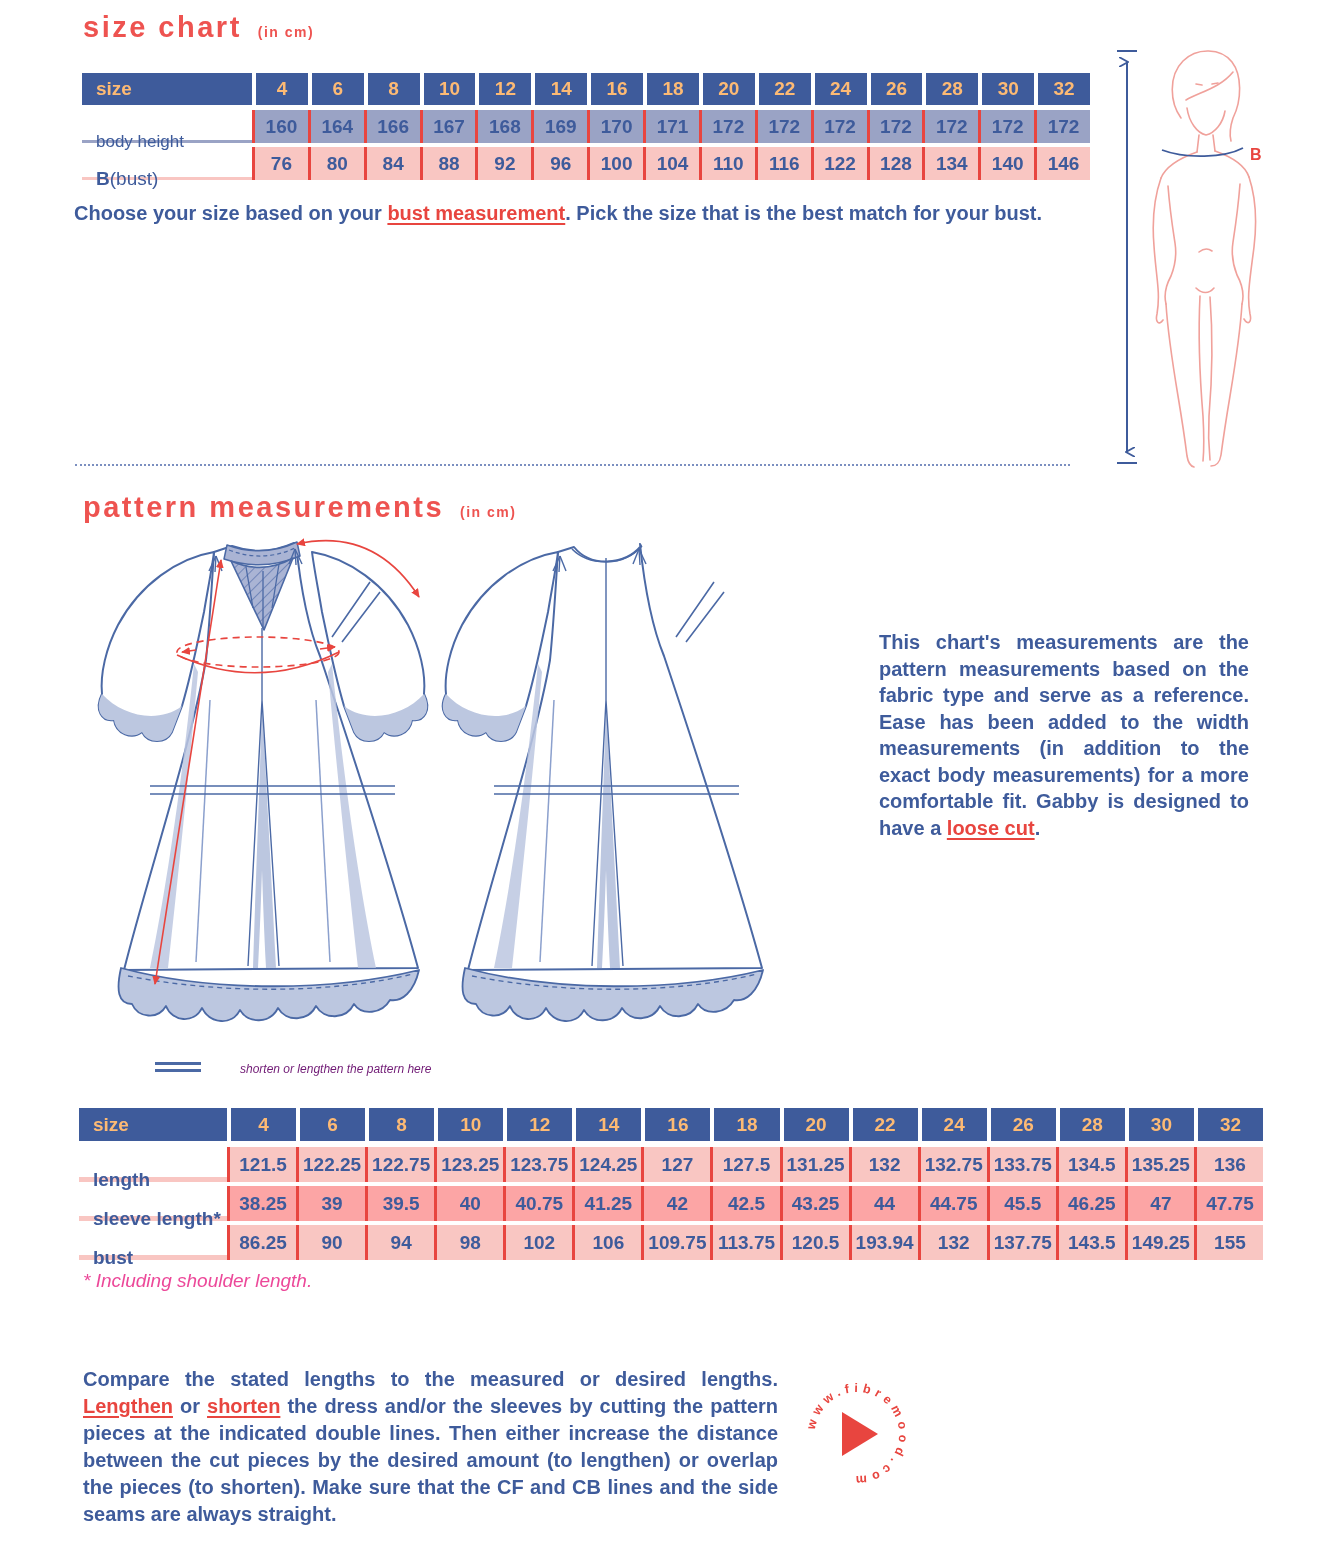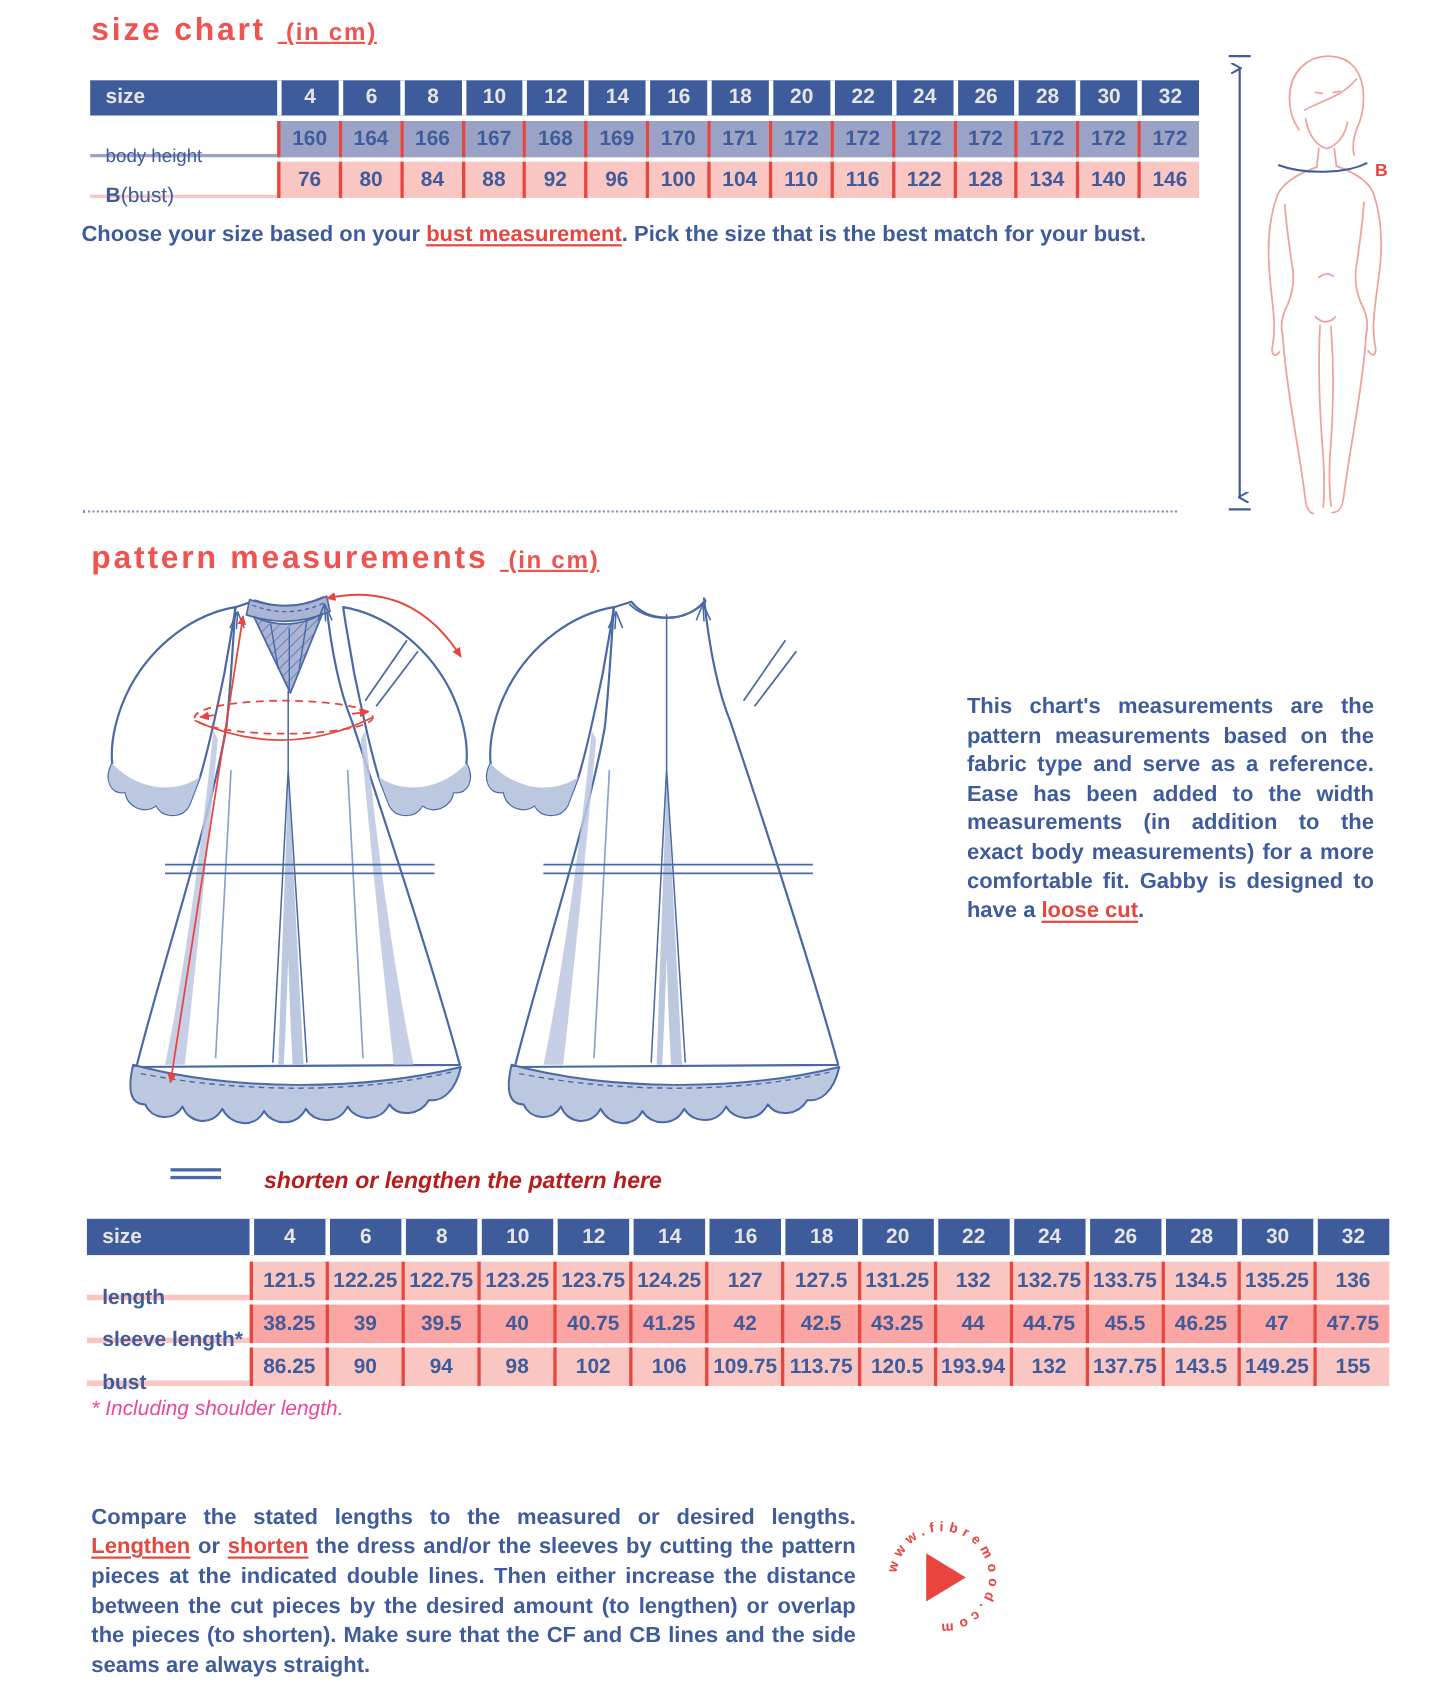--- a/index.html
+++ b/index.html
@@ -1,42 +1,42 @@
 <!DOCTYPE html>
 <html><head>
 <meta charset="utf-8">
 <style>
   html,body{margin:0;padding:0;background:#fff;}
   #page{position:relative;width:1320px;height:1552px;background:#fff;overflow:hidden;
         font-family:"Liberation Sans",sans-serif;color:#3e5b9b;}
   .abs{position:absolute;}
   
   .h-red{color:#ee5350;font-weight:bold;letter-spacing:2.5px;font-size:29px;line-height:34px;}
-  .h-red .unit{font-size:22px;letter-spacing:1.5px;text-decoration:underline;}
+  .h-red .unit{font-size:14px;letter-spacing:1.5px;}
   
   .gtable{display:grid;row-gap:4px;}
   #size-table{grid-template-columns:170px repeat(15,1fr);grid-auto-rows:33px;width:1008px;}
   #size-table .cell.head{height:32px;}
   #pattern-table{grid-template-columns:148px repeat(15,1fr);grid-auto-rows:35px;width:1184px;}
   #pattern-table .cell.head{height:33px;}
   .cell{display:flex;align-items:center;justify-content:center;font-size:19px;font-weight:bold;color:#3e5b9b;}
-  .cell.head{background:#3e5b9b;color:#e5e5e5;border-left:4px solid #fff;}
+  .cell.head{background:#3e5b9b;color:#fdba74;border-left:4px solid #fff;}
   .cell.head.lab{border-left:none;justify-content:flex-start;padding-left:14px;}
   .cell.val{border-left:3px solid #e8453f;}
   .cell.rlab{justify-content:flex-start;padding-left:14px;margin-top:30px;}
   .mauve{background:#9aa3c5;}
   .pink{background:#f9c6c2;}
   .white{background:#fca5a5;}
   .lab-plain{font-weight:400;font-size:17px;}
   
   .blue-p{font-size:20px;font-weight:bold;color:#3e5b9b;}
   .redlink{color:#e8453f;text-decoration:underline;text-underline-offset:3px;}
   .dotline{border-top:2px dotted #7b8fc0;height:0;}
   .dbl-line{height:3px;background:#4b69a5;}
-  .note-red{color:#b91c1c;font-style:italic;font-size:21px;font-weight:700;}
+  .note-red{color:#701a75;font-style:italic;font-size:12px;font-weight:400;}
   .footnote{font-style:italic;font-size:19px;color:#ec4899;}
   .just{text-align:justify;}
 </style>
 </head>
 <body>
 
 <div id="page">
 
   <div class="abs h-red" style="left:83px;top:10px;">
     <span>size chart</span>

